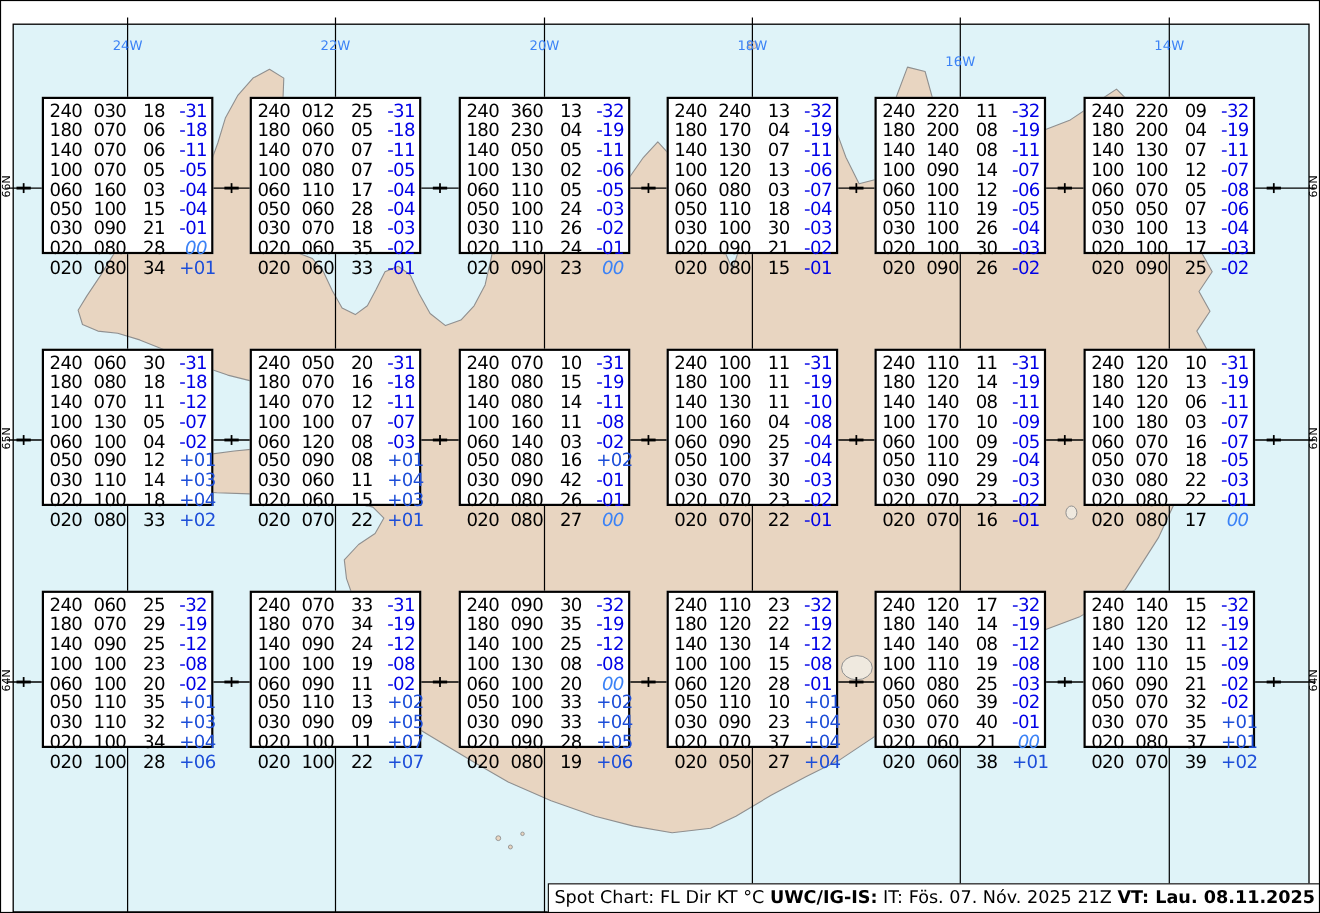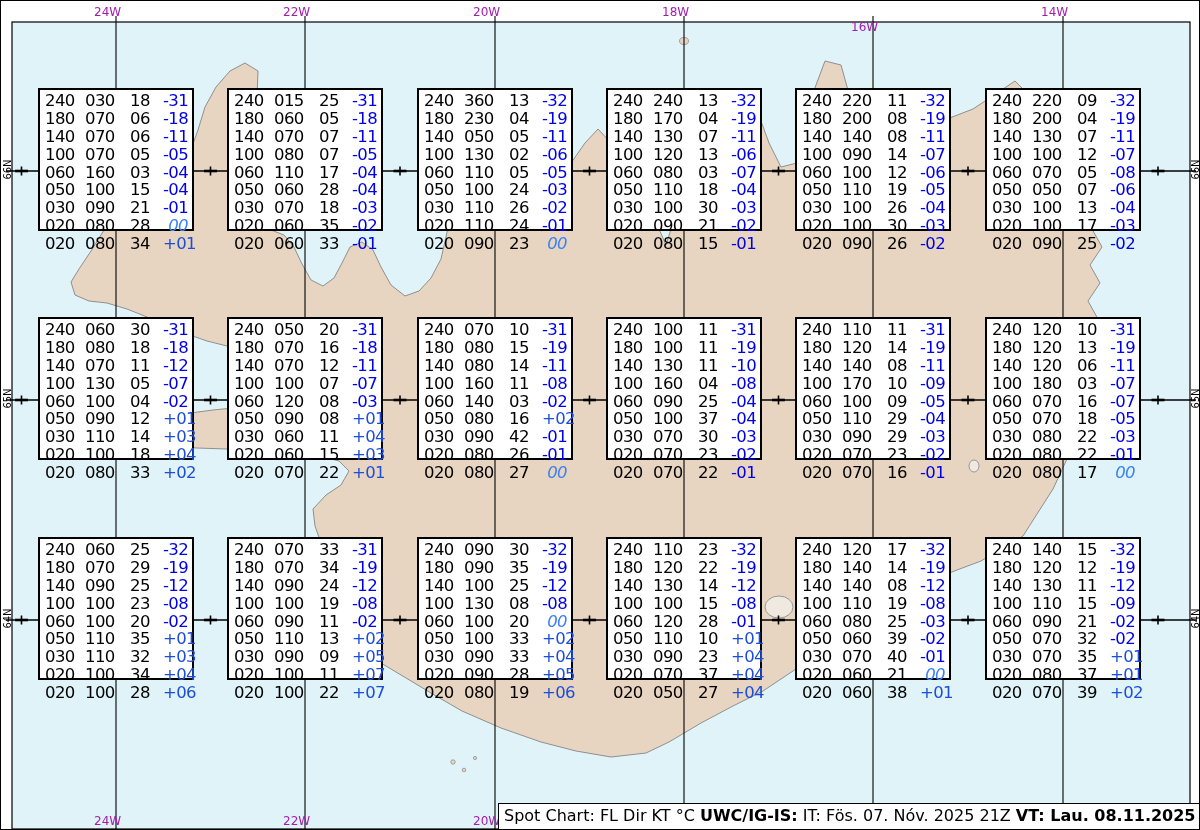--- a/index.html
+++ b/index.html
@@ -4,22 +4,22 @@
 <style>
   html,body{margin:0;padding:0;background:#ffffff;}
   #app{
     position:relative;width:1200px;height:830px;
     background:#ffffff;box-sizing:border-box;border:1px solid #000;
     overflow:hidden;font-family:"DejaVu Sans",sans-serif;
   }
   #map-svg{position:absolute;left:0;top:0;z-index:1;}
   
   .lon-label{
-    position:absolute;z-index:3;width:44px;margin-left:-22px;text-align:left;
-    font:12px "DejaVu Sans",sans-serif;color:#a21caf;white-space:nowrap;
+    position:absolute;z-index:3;width:44px;margin-left:-22px;text-align:center;
+    font:12px "DejaVu Sans",sans-serif;color:#3b82f6;white-space:nowrap;margin-top:29px;
   }
   .lat-label{
     position:absolute;z-index:3;width:30px;text-align:center;
     font:10px "DejaVu Sans",sans-serif;color:#000;
     transform:rotate(-90deg);
   }
   
   .spot-box{
     position:absolute;z-index:5;width:156px;height:143px;box-sizing:border-box;
     background:#ffffff;border:2px solid #000;padding:1px 0 0 5px;
@@ -232,21 +232,21 @@
         <div class="spot-row">
           <span>020</span>
           <span>080</span>
           <span>34</span>
           <span class="t pos">+01</span>
         </div>
       </div>
       <div class="spot-box" style="left: 226px; top: 87px;">
         <div class="spot-row">
           <span>240</span>
-          <span>015</span>
+          <span>012</span>
           <span>25</span>
           <span class="t neg">-31</span>
         </div>
         <div class="spot-row">
           <span>180</span>
           <span>060</span>
           <span>05</span>
           <span class="t neg">-18</span>
         </div>
         <div class="spot-row">

